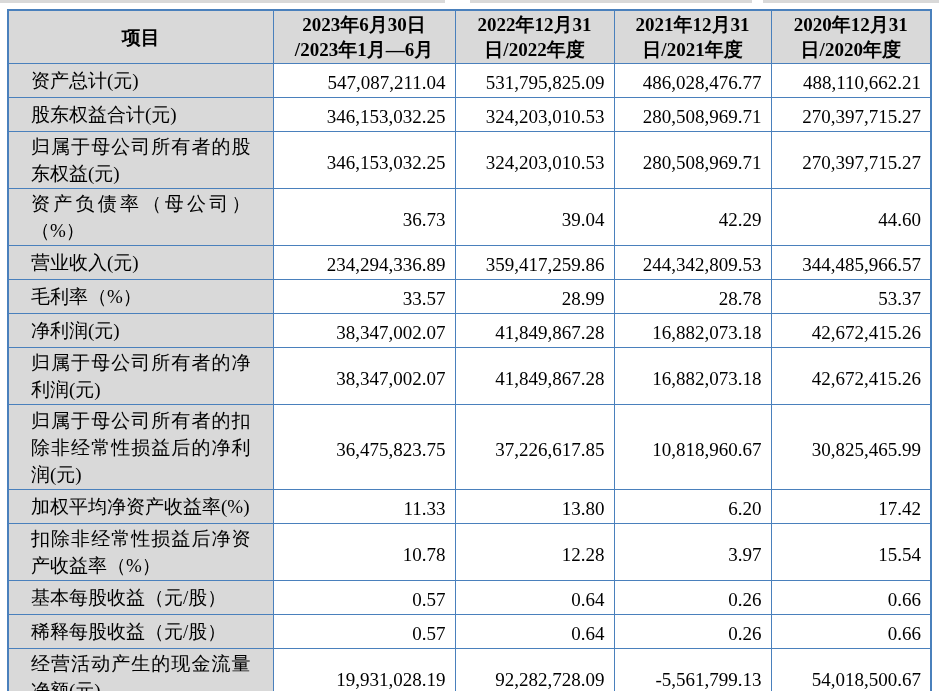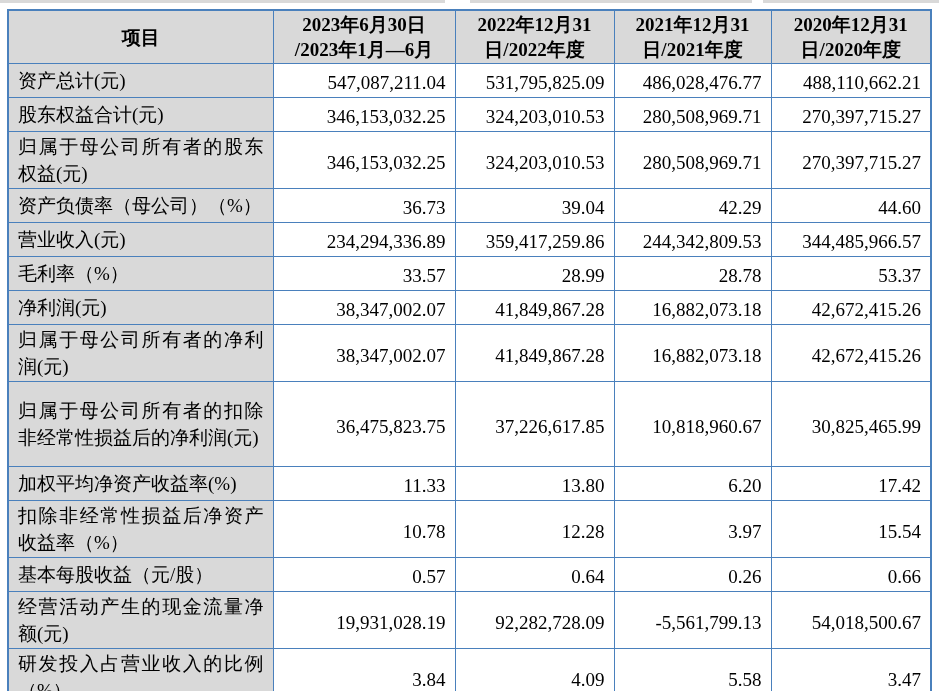--- a/index.html
+++ b/index.html
@@ -31,21 +31,21 @@
   }
   th.hdr{
     background:var(--header_bg);
     font-weight:bold;font-size:19px;line-height:25px;
     text-align:center;padding:1px 2px;
   }
   td.label{
     background:var(--label_bg);
     font-size:19px;line-height:27px;
     text-align:justify;text-justify:inter-character;
-    padding:1px 9px;
+    padding:1px 22px;
   }
   td.num{
     background:var(--cell_bg);
     font-size:19px;line-height:27px;
     text-align:right;padding:5px 9px 1px 2px;
     white-space:nowrap;
   }
   tr.hh{height:44px;}
   tr.h1{height:28px;}
   tr.h2{height:57px;}
@@ -169,20 +169,27 @@
       <td class="num">3.97</td>
       <td class="num">15.54</td>
     </tr>
     <tr class="h1">
       <td class="label">基本每股收益（元/股）</td>
       <td class="num">0.57</td>
       <td class="num">0.64</td>
       <td class="num">0.26</td>
       <td class="num">0.66</td>
     </tr>
+    <tr class="h1">
+      <td class="label">稀释每股收益（元/股）</td>
+      <td class="num">0.57</td>
+      <td class="num">0.64</td>
+      <td class="num">0.26</td>
+      <td class="num">0.66</td>
+    </tr>
     <tr class="h2">
       <td class="label">经营活动产生的现金流量净额(元)</td>
       <td class="num">19,931,028.19</td>
       <td class="num">92,282,728.09</td>
       <td class="num">-5,561,799.13</td>
       <td class="num">54,018,500.67</td>
     </tr>
     <tr class="h2">
       <td class="label">研发投入占营业收入的比例（%）</td>
       <td class="num">3.84</td>

